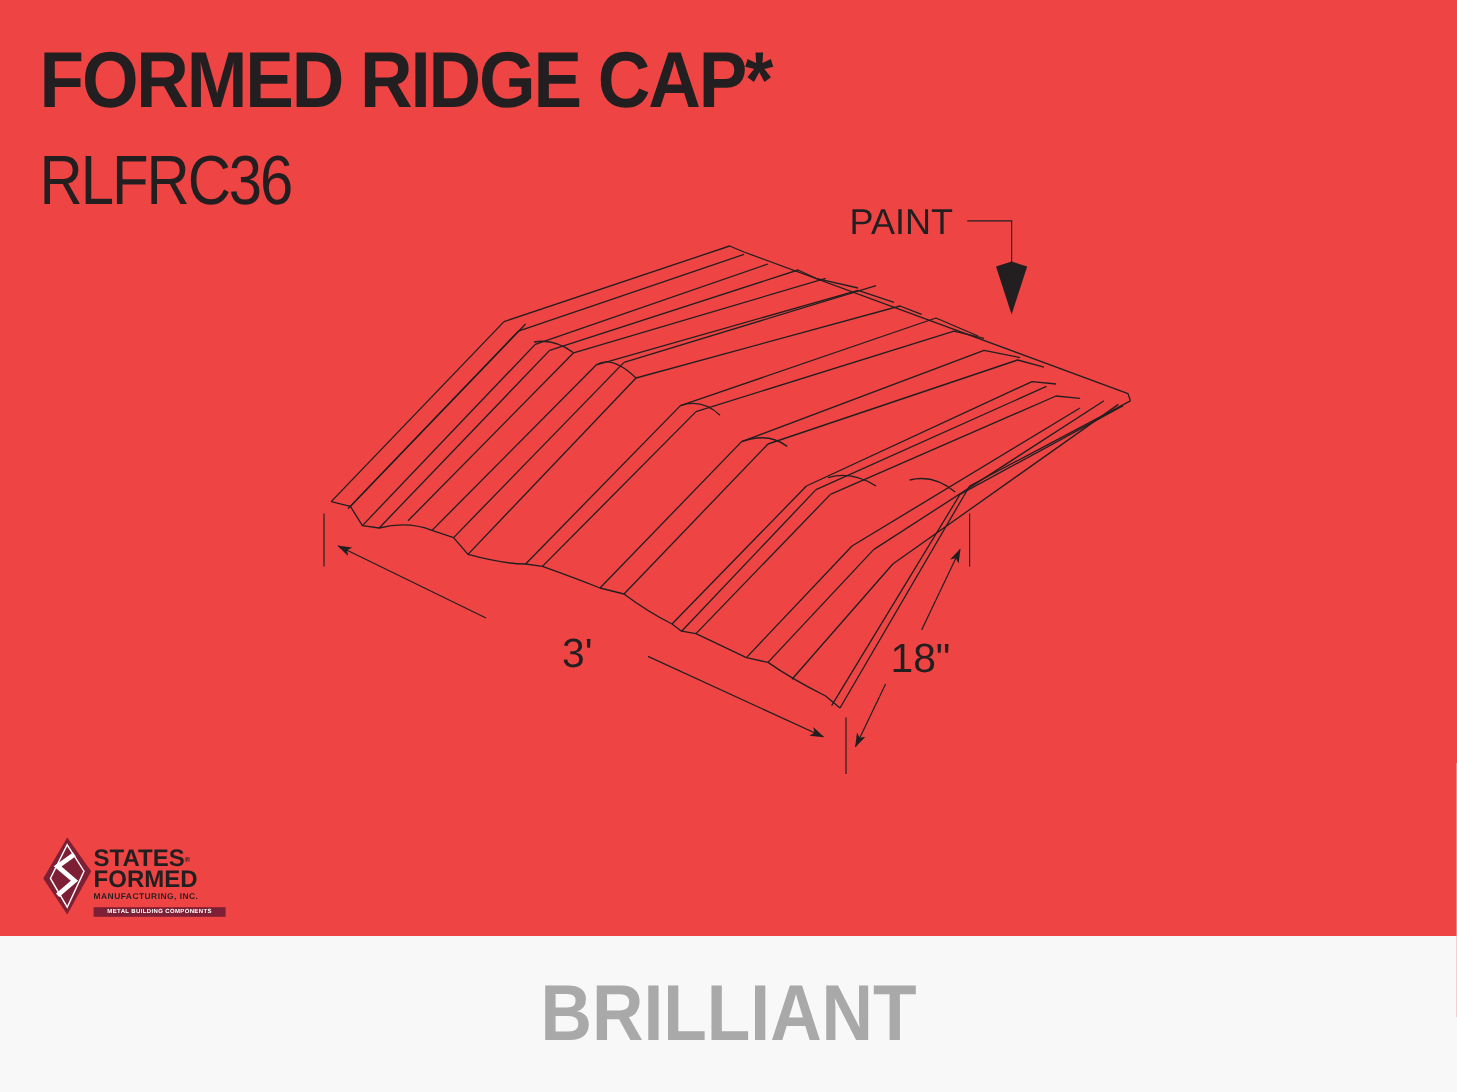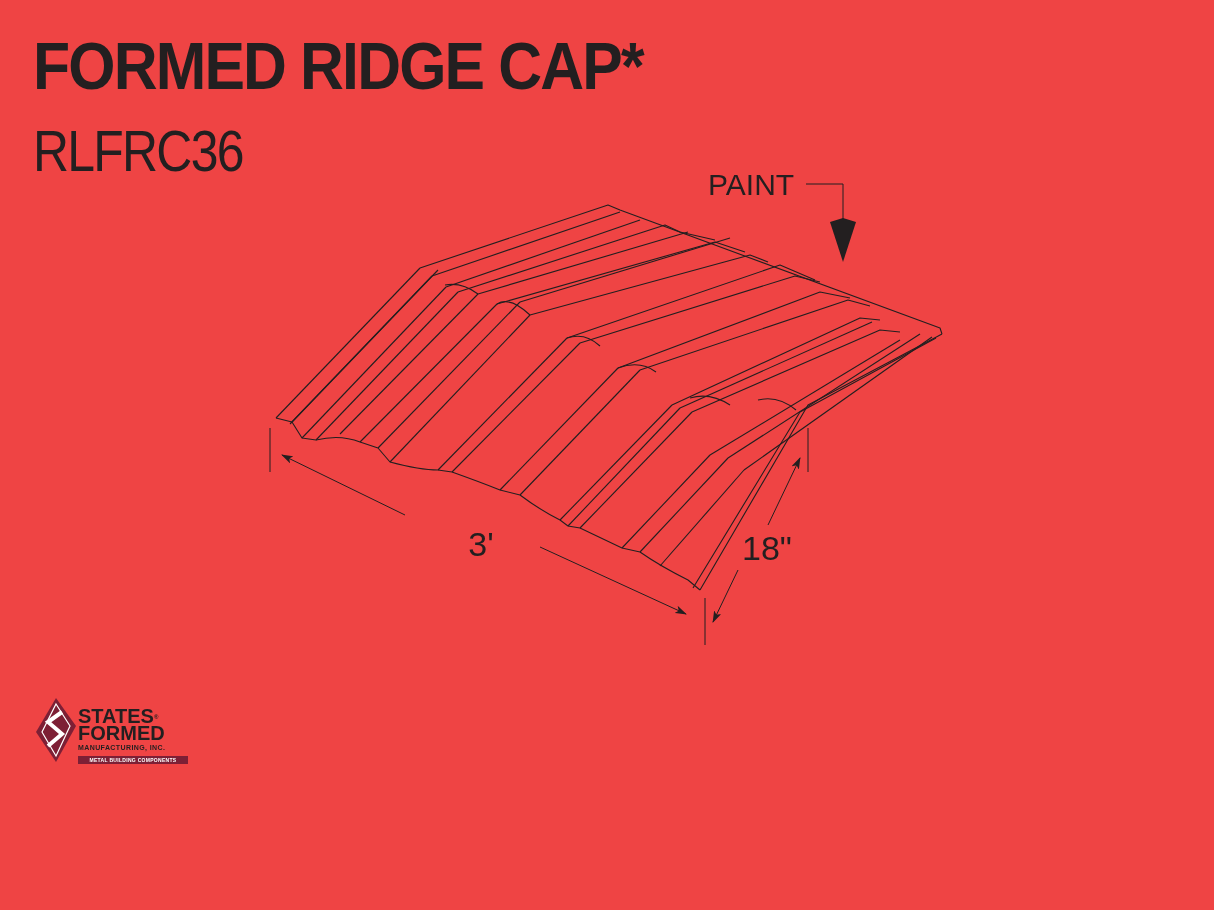--- a/index.html
+++ b/index.html
@@ -228,14 +228,17 @@
     <div class="logo-text">
       <span class="logo-line1">
         <span>STATES</span><span class="reg">®</span>
       </span>
       <span class="logo-line2">FORMED</span>
       <span class="logo-line3">MANUFACTURING, INC.</span>
     </div>
     <div class="logo-bar">METAL BUILDING COMPONENTS</div>
   </div>
 
+  <div class="footer">
+    <div class="footer-label">BRILLIANT</div>
+  </div>
 
 </div>
 
 </body></html>

